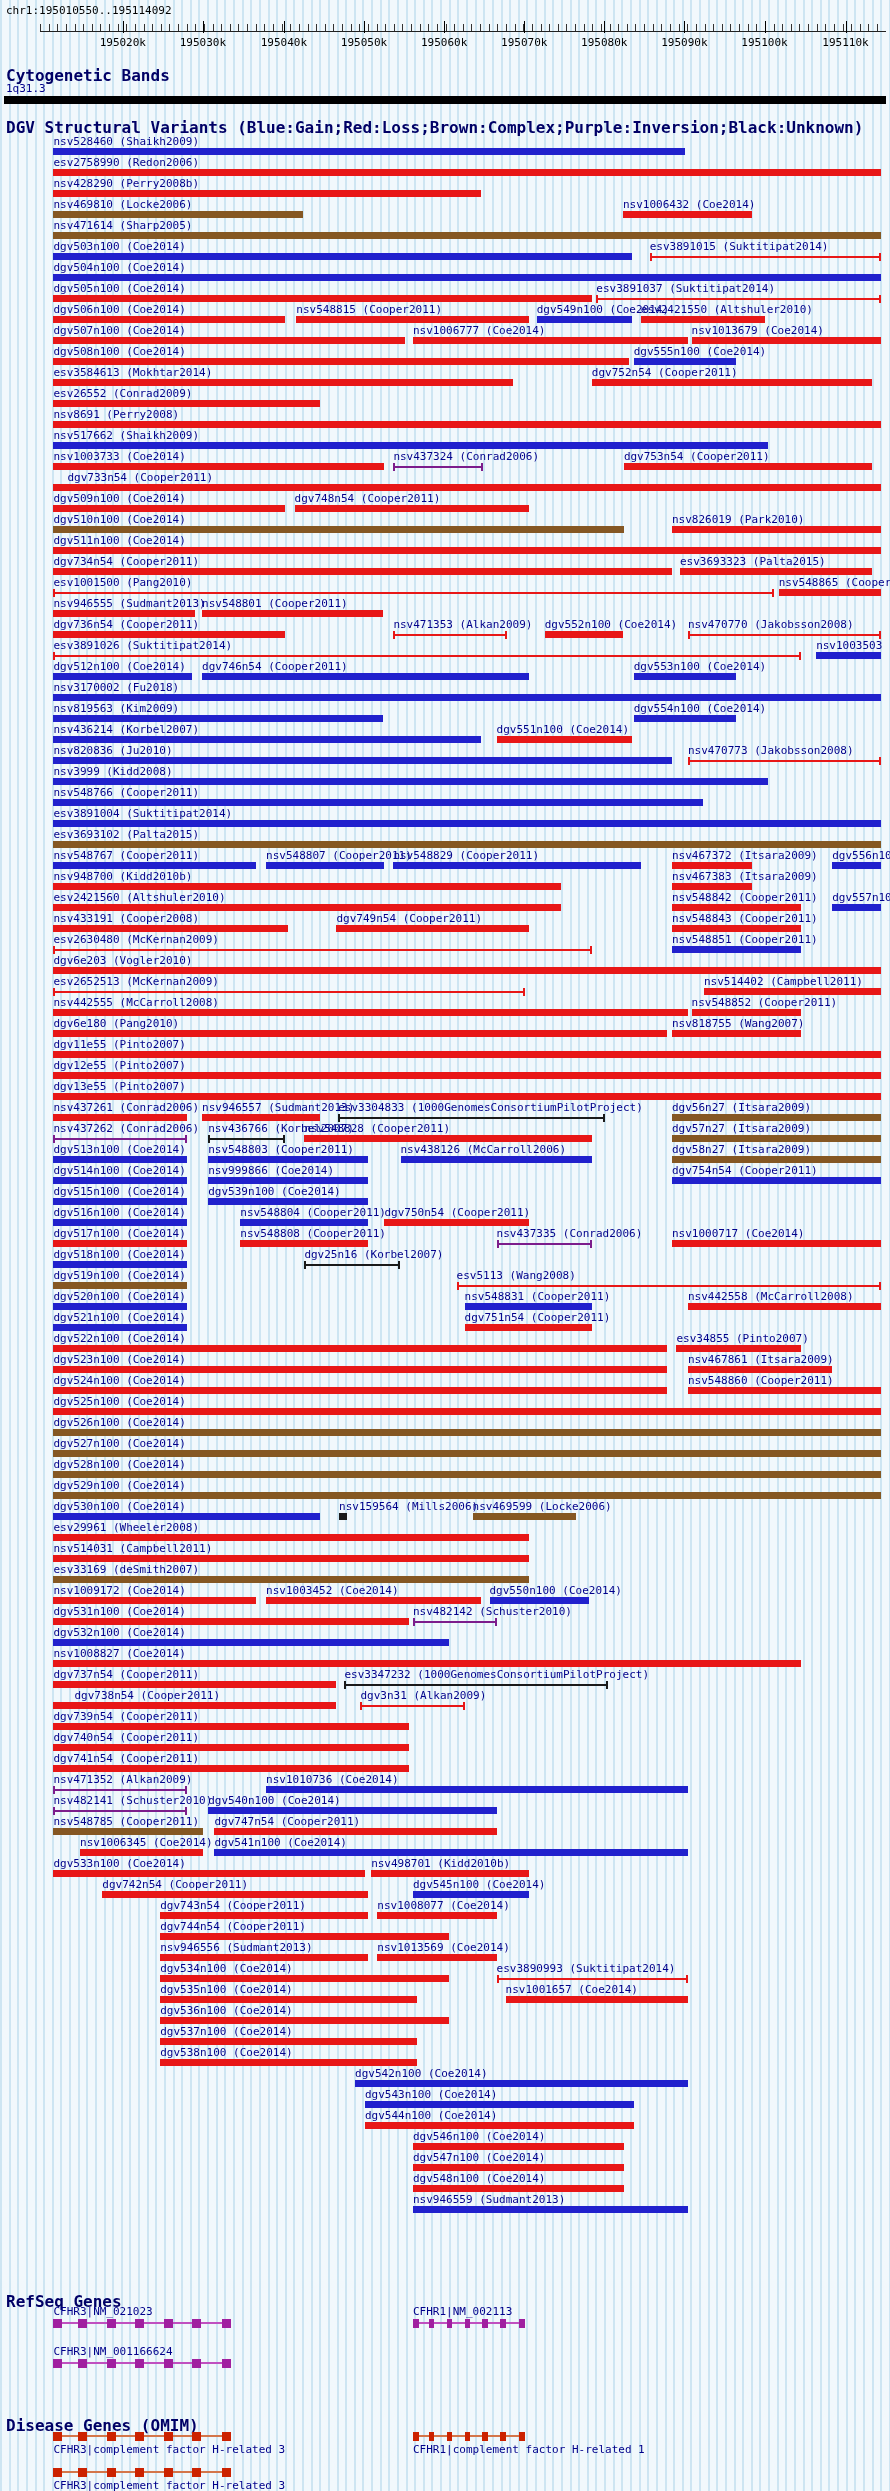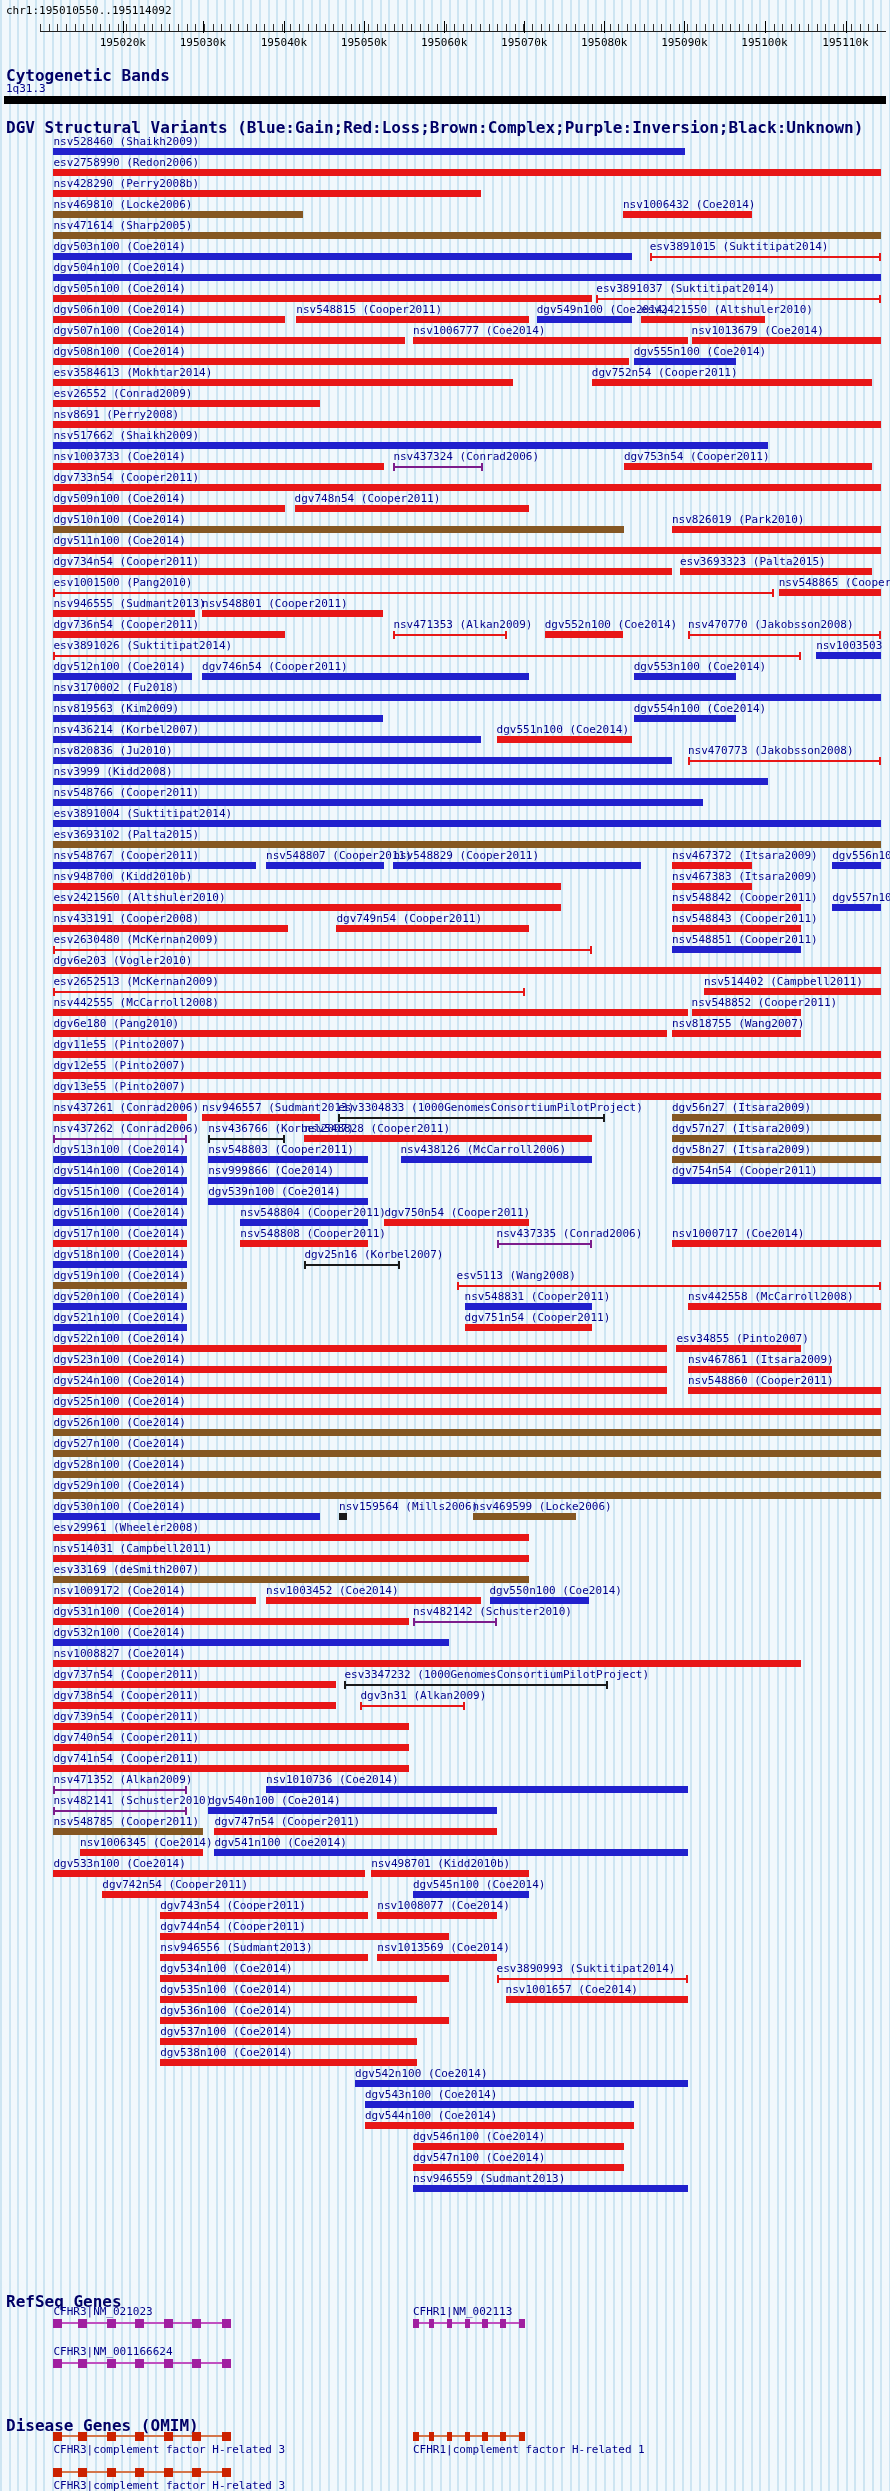--- a/index.html
+++ b/index.html
@@ -155,21 +155,21 @@
       </div>
       <div class="vrow">
         <span class="vlabel" style="left: 6%;">nsv1003733 (Coe2014)</span>
         <div class="vbar bar" title="nsv1003733 (Coe2014)" style="left: 6%; width: 37.2%; background: rgb(232, 23, 23);"></div>
         <span class="vlabel" style="left: 44.2%;">nsv437324 (Conrad2006)</span>
         <div class="vbar thin" title="nsv437324 (Conrad2006)" style="left: 44.2%; width: 10.1%; background: rgb(124, 29, 140);"></div>
         <span class="vlabel" style="left: 70.1%;">dgv753n54 (Cooper2011)</span>
         <div class="vbar bar" title="dgv753n54 (Cooper2011)" style="left: 70.1%; width: 27.9%; background: rgb(232, 23, 23);"></div>
       </div>
       <div class="vrow">
-        <span class="vlabel" style="left: 6%;">dgv733n54 (Cooper2011)</span>
+        <span class="vlabel" style="left: 6%; padding-left: 14px;">dgv733n54 (Cooper2011)</span>
         <div class="vbar bar" title="dgv733n54 (Cooper2011)" style="left: 6%; width: 93%; background: rgb(232, 23, 23);"></div>
       </div>
       <div class="vrow">
         <span class="vlabel" style="left: 6%;">dgv509n100 (Coe2014)</span>
         <div class="vbar bar" title="dgv509n100 (Coe2014)" style="left: 6%; width: 26%; background: rgb(232, 23, 23);"></div>
         <span class="vlabel" style="left: 33.1%;">dgv748n54 (Cooper2011)</span>
         <div class="vbar bar" title="dgv748n54 (Cooper2011)" style="left: 33.1%; width: 26.3%; background: rgb(232, 23, 23);"></div>
       </div>
       <div class="vrow">
         <span class="vlabel" style="left: 6%;">dgv510n100 (Coe2014)</span>
@@ -503,21 +503,21 @@
         <span class="vlabel" style="left: 6%;">nsv1008827 (Coe2014)</span>
         <div class="vbar bar" title="nsv1008827 (Coe2014)" style="left: 6%; width: 84%; background: rgb(232, 23, 23);"></div>
       </div>
       <div class="vrow">
         <span class="vlabel" style="left: 6%;">dgv737n54 (Cooper2011)</span>
         <div class="vbar bar" title="dgv737n54 (Cooper2011)" style="left: 6%; width: 31.8%; background: rgb(232, 23, 23);"></div>
         <span class="vlabel" style="left: 38.7%;">esv3347232 (1000GenomesConsortiumPilotProject)</span>
         <div class="vbar thin" title="esv3347232 (1000GenomesConsortiumPilotProject)" style="left: 38.7%; width: 29.6%; background: rgb(26, 26, 26);"></div>
       </div>
       <div class="vrow">
-        <span class="vlabel" style="left: 6%;">dgv738n54 (Cooper2011)</span>
+        <span class="vlabel" style="left: 6%; padding-left: 21px;">dgv738n54 (Cooper2011)</span>
         <div class="vbar bar" title="dgv738n54 (Cooper2011)" style="left: 6%; width: 31.8%; background: rgb(232, 23, 23);"></div>
         <span class="vlabel" style="left: 40.5%;">dgv3n31 (Alkan2009)</span>
         <div class="vbar thin" title="dgv3n31 (Alkan2009)" style="left: 40.5%; width: 11.7%; background: rgb(232, 23, 23);"></div>
       </div>
       <div class="vrow">
         <span class="vlabel" style="left: 6%;">dgv739n54 (Cooper2011)</span>
         <div class="vbar bar" title="dgv739n54 (Cooper2011)" style="left: 6%; width: 39.9%; background: rgb(232, 23, 23);"></div>
       </div>
       <div class="vrow">
         <span class="vlabel" style="left: 6%;">dgv740n54 (Cooper2011)</span>
@@ -615,20 +615,24 @@
         <span class="vlabel" style="left: 41%;">dgv544n100 (Coe2014)</span>
         <div class="vbar bar" title="dgv544n100 (Coe2014)" style="left: 41%; width: 30.2%; background: rgb(232, 23, 23);"></div>
       </div>
       <div class="vrow">
         <span class="vlabel" style="left: 46.4%;">dgv546n100 (Coe2014)</span>
         <div class="vbar bar" title="dgv546n100 (Coe2014)" style="left: 46.4%; width: 23.7%; background: rgb(232, 23, 23);"></div>
       </div>
       <div class="vrow">
         <span class="vlabel" style="left: 46.4%;">dgv547n100 (Coe2014)</span>
         <div class="vbar bar" title="dgv547n100 (Coe2014)" style="left: 46.4%; width: 23.7%; background: rgb(232, 23, 23);"></div>
+      </div>
+      <div class="vrow">
+        <span class="vlabel" style="left: 46.4%;">dgv548n100 (Coe2014)</span>
+        <div class="vbar bar" title="dgv548n100 (Coe2014)" style="left: 46.4%; width: 23.7%; background: rgb(232, 23, 23);"></div>
       </div>
       <div class="vrow">
         <span class="vlabel" style="left: 46.4%;">nsv946559 (Sudmant2013)</span>
         <div class="vbar bar" title="nsv946559 (Sudmant2013)" style="left: 46.4%; width: 30.9%; background: rgb(33, 33, 205);"></div>
       </div>
     </div>
 
   <div class="track-title refseq-title">RefSeq Genes</div>
   <div id="refseq-genes">
       <div class="gene" style="left: 6%; width: 20%; top: 0px;">

